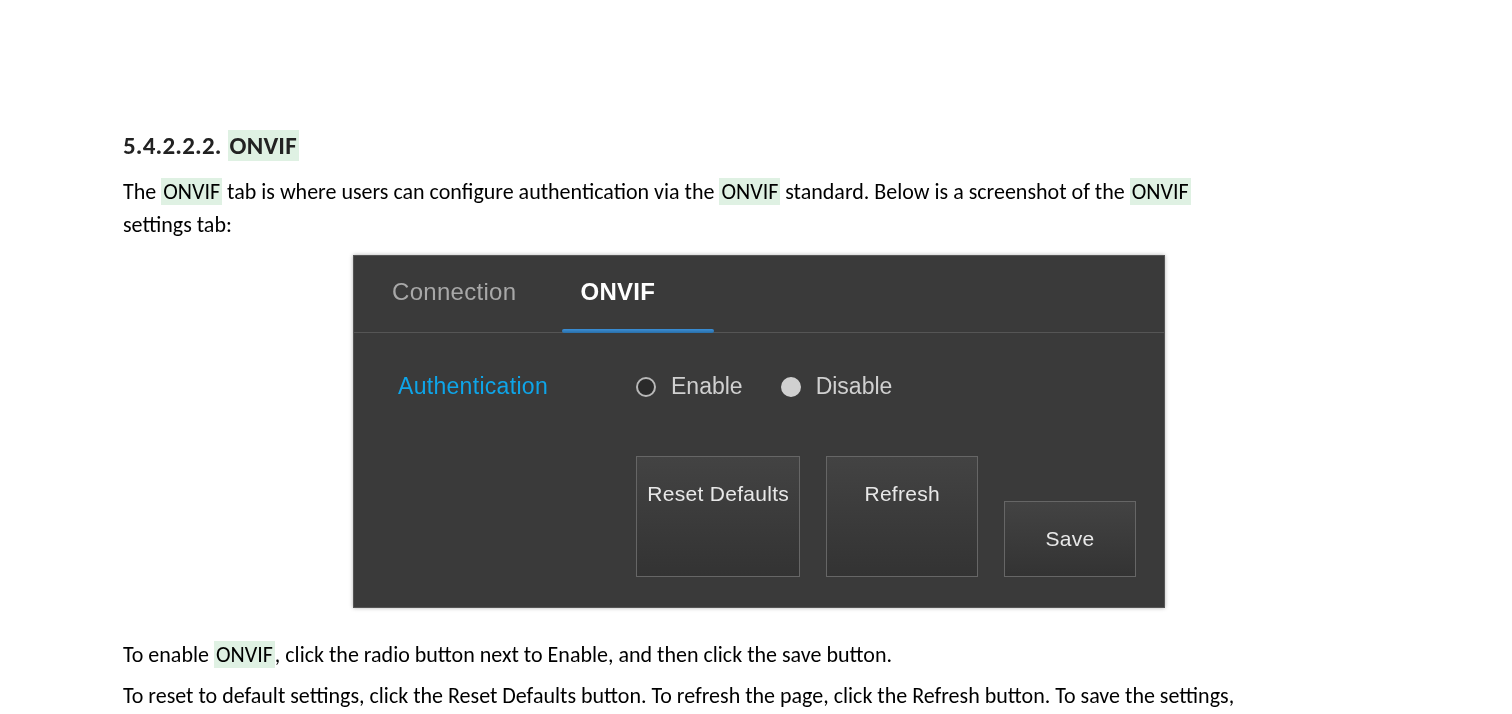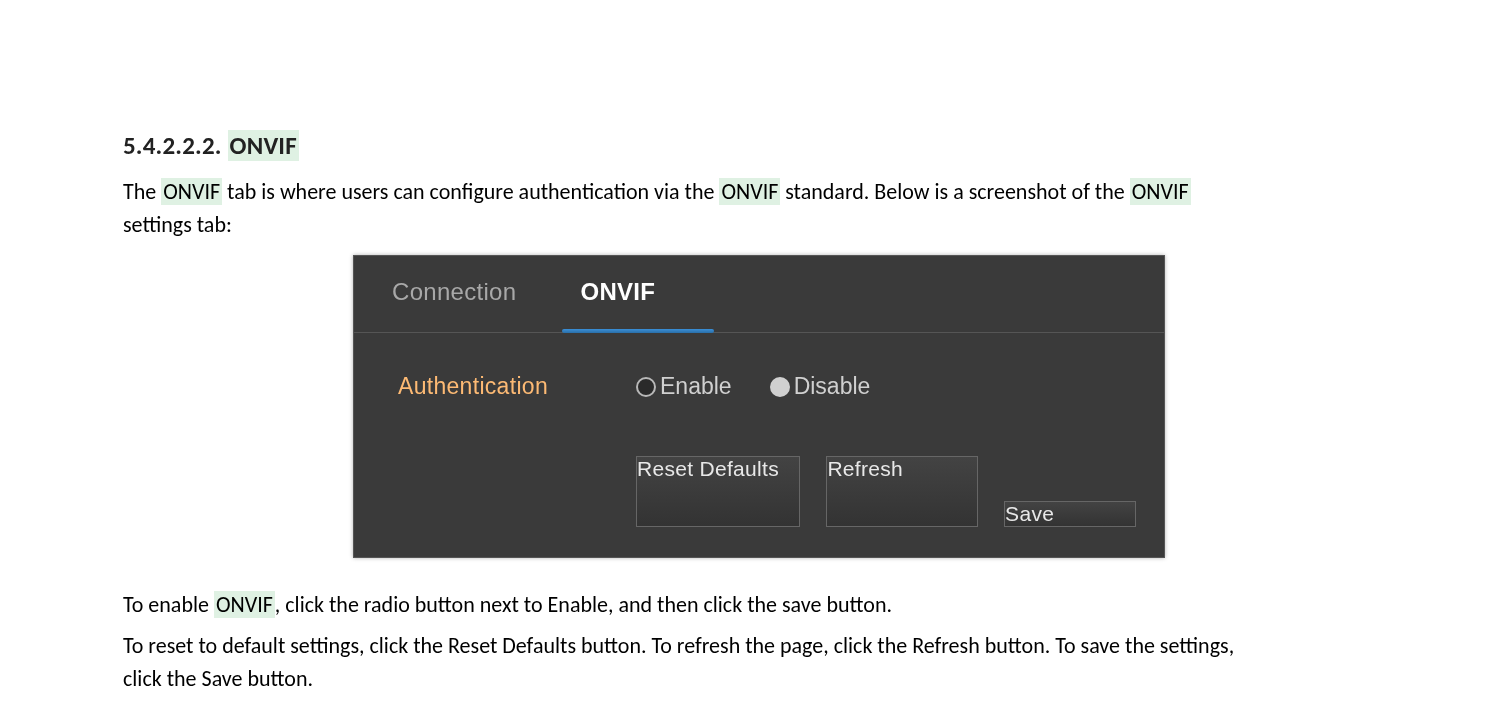--- a/index.html
+++ b/index.html
@@ -72,33 +72,33 @@
     padding: 40px 28px 30px 44px;
   }
   .row {
     display: flex;
     align-items: center;
     gap: 68px;
     margin-bottom: 56px;
   }
   .row-label {
     font-size: 23px;
-    color: #fdba74;
+    color: #0ea5e9;
     width: 170px;
     letter-spacing: 0.3px;
   }
   .radio-group {
     display: flex;
     gap: 38px;
     align-items: center;
   }
   .radio-wrap {
     display: flex;
     align-items: center;
-    gap: 4px;
+    gap: 15px;
     cursor: pointer;
   }
   .radio {
     width: 20px;
     height: 20px;
     border-radius: 50%;
     border: 2px solid #b8b8b8;
     background: #2a2a2a;
     box-sizing: border-box;
     display: flex;
@@ -116,22 +116,23 @@
   .btnrow {
     display: flex;
     gap: 26px;
     margin-left: 238px;
   }
   .btn {
     background: linear-gradient(#434343, #333333);
     border: 1px solid #666;
     color: #e8e8e8;
     font-size: 21px;
-    padding: 0 0;
+    padding: 25px 0;
     width: 166px;
+    text-align: center;
     cursor: pointer;
     letter-spacing: 0.3px;
   }
   .btn.wide { width: 180px; }
   .btn.narrow { width: 144px; margin-top: 45px; }
 
 </style>
 </head>
 <body>
 

